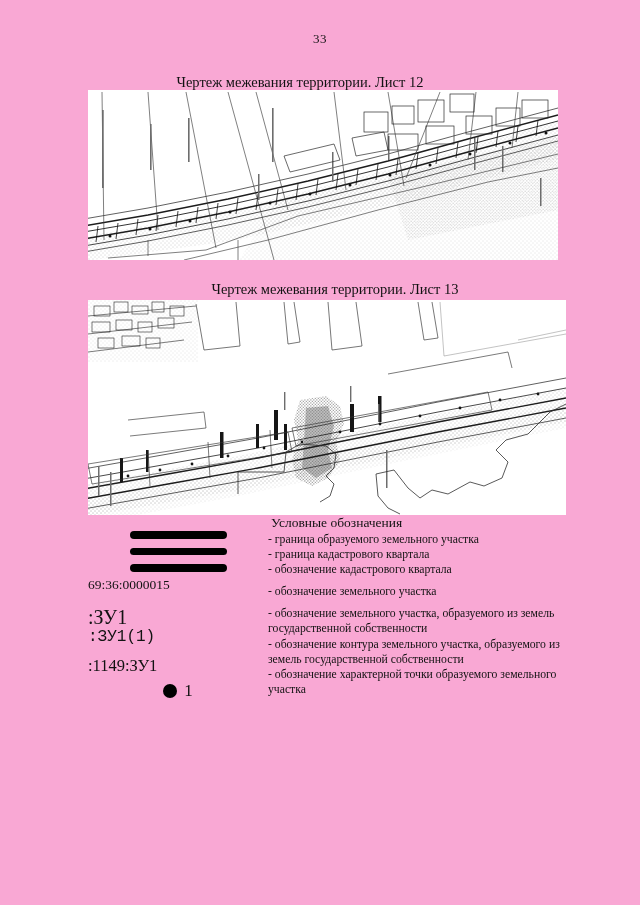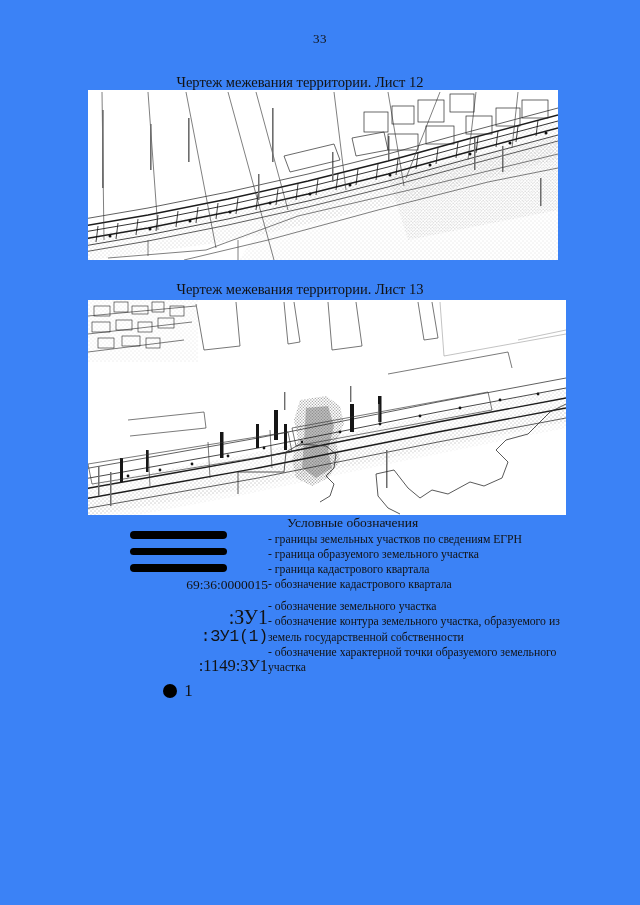--- a/index.html
+++ b/index.html
@@ -5,21 +5,21 @@
 <style>
   html, body {
     margin: 0;
     padding: 0;
     background: #ffffff;
   }
   .page {
     position: relative;
     width: 640px;
     height: 905px;
-    background: #3b82f6;
+    background: #f9a8d4;
     overflow: hidden;
     font-family: "Liberation Serif", "DejaVu Serif", serif;
     color: #121212;
   }
 
   
   .page-number {
     position: absolute;
     top: 31px;
     left: 0;
@@ -31,21 +31,21 @@
 
   
   .map-title {
     position: absolute;
     left: 0;
     width: 600px;
     text-align: center;
     font-size: 14.5px;
   }
   .map-title.t1 { top: 74px; }
-  .map-title.t2 { top: 281px; }
+  .map-title.t2 { top: 281px; padding-left: 35px; }
 
   
   .map {
     position: absolute;
     overflow: hidden;
     background: #ffffff;
   }
   #map-sheet-12 { left: 88px; top: 90px;  width: 470px; height: 170px; }
   #map-sheet-13 { left: 88px; top: 300px; width: 478px; height: 215px; }
   .map svg { display: block; }
@@ -56,40 +56,39 @@
     left: 88px;
     top: 515px;
     width: 470px;
     height: 240px;
   }
   .legend-heading {
     position: absolute;
     left: 183px;
     top: 0px;
     font-size: 13.5px;
-    margin-left: 16px;
   }
   .legend-text {
     position: absolute;
     left: 180px;
     top: 17px;
     width: 300px;
     font-size: 11.7px;
     line-height: 15.1px;
   }
   .legend-text .lrow { white-space: nowrap; }
   .legend-text .lrow.wrap { white-space: normal; }
 
   
   .sym-col {
     position: absolute;
     left: 0;
     top: 0;
     width: 180px;
-    text-align: right;
+    text-align: left;
   }
   .bar {
     margin: 0 auto;
     background: #000000;
     border-radius: 5px;
   }
   .bar.b1 { width: 97px; height: 8px;   margin-top: 16px; }
   .bar.b2 { width: 97px; height: 6.5px; margin-top: 9px; }
   .bar.b3 { width: 97px; height: 8px;   margin-top: 9px; }
   .sym-num {
@@ -401,23 +400,23 @@
       <div class="sym-zu1b">:1149:ЗУ1</div>
       <div class="sym-point">
         <span class="dot"></span>
         <span>1</span>
       </div>
     </div>
 
     <div class="legend-heading">Условные обозначения</div>
 
     <div class="legend-text">
-      <div class="lrow">- границы земельных участков по сведениям ЕГРН</div>
       <div class="lrow">- граница образуемого земельного участка</div>
       <div class="lrow">- граница кадастрового квартала</div>
       <div class="lrow">- обозначение кадастрового квартала</div>
       <div class="lrow" style="margin-top:7px;">- обозначение земельного участка</div>
+      <div class="lrow wrap" style="margin-top:7px;">- обозначение земельного участка, образуемого из земель государственной собственности</div>
       <div class="lrow wrap">- обозначение контура земельного участка, образуемого из земель государственной собственности</div>
       <div class="lrow wrap">- обозначение характерной точки образуемого земельного участка</div>
     </div>
   </div>
 
 </div>
 
 </body></html>

